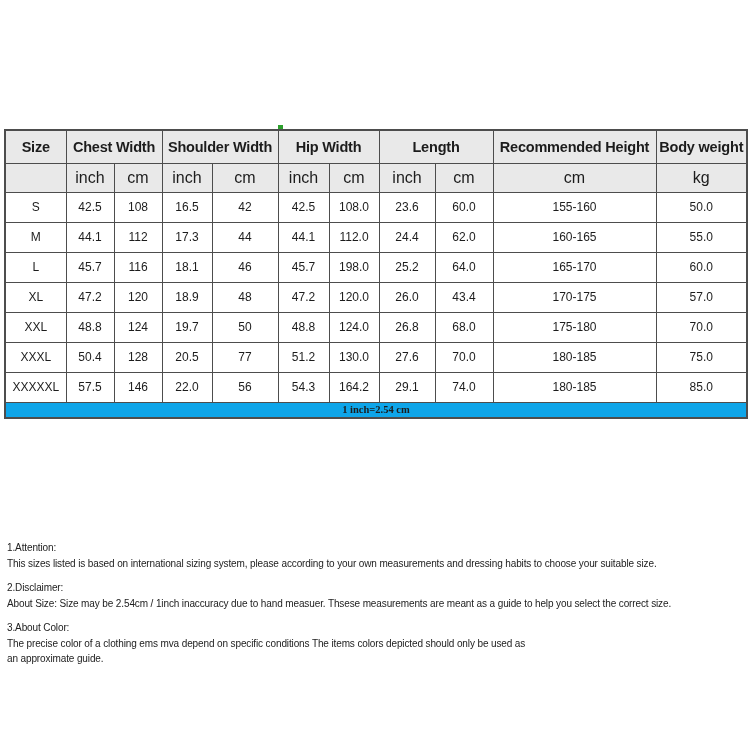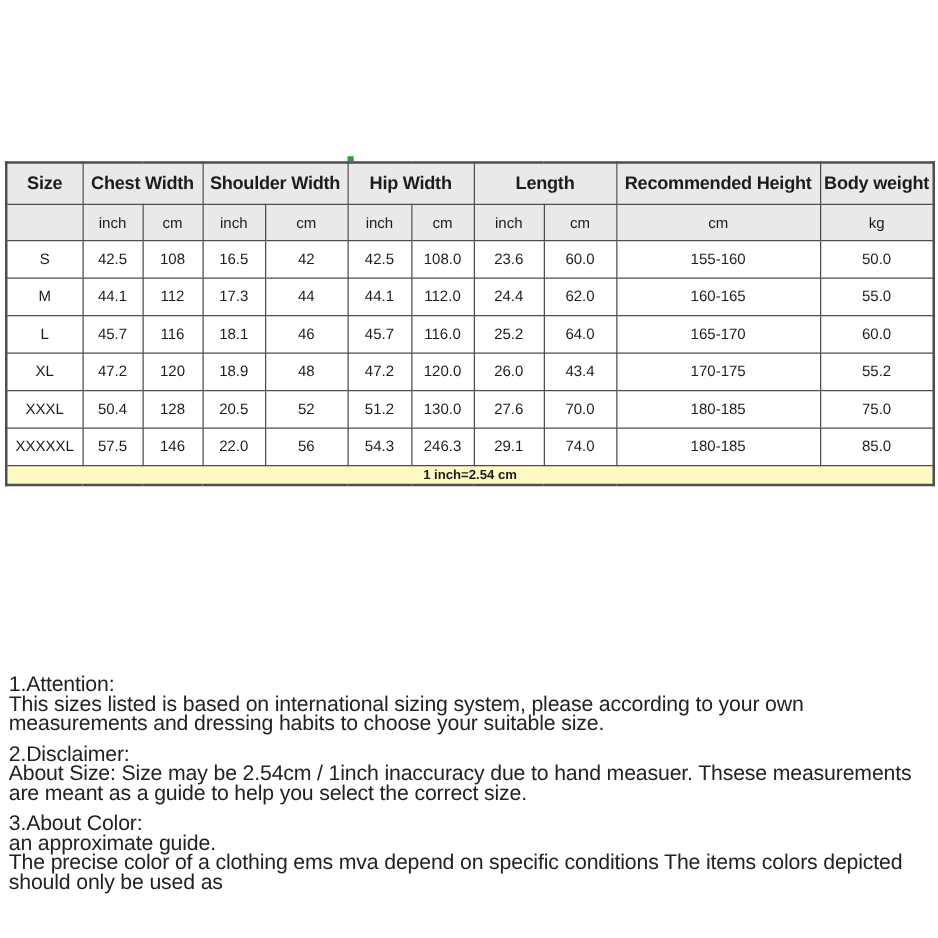--- a/index.html
+++ b/index.html
@@ -49,42 +49,42 @@
   }
   .group-th {
     background: var(--header-bg);
     font-size: 14.5px;
     font-weight: bold;
     height: 33px;
     letter-spacing: -0.2px;
   }
   .unit-th {
     background: var(--header-bg);
-    font-size: 12px;
+    font-size: 16px;
     font-weight: normal;
     height: 29px;
   }
   tbody td {
     background: #ffffff;
     font-size: 12px;
     height: 30px;
   }
   .note-td {
-    font-family: Liberation Sans, sans-serif;
+    font-family: Liberation Serif, serif;
     font-weight: bold;
     font-size: 10.5px;
     height: 16px;
-    background: #fef9c3;
+    background: #0ea5e9;
   }
   .notes-block {
     position: absolute;
     left: 7px; top: 540px;
     width: 740px;
     color: #222222;
-    font-size: 17px;
+    font-size: 10px;
     letter-spacing: -0.12px;
   }
   .section { margin-bottom: 9px; }
   .section-heading, .section-line { line-height: 15.5px; }
 </style>
 </head>
 <body>
 
 <div class="stage">
 
@@ -156,60 +156,73 @@
             <td>160-165</td>
             <td>55.0</td>
           </tr>
           <tr>
             <td>L</td>
             <td>45.7</td>
             <td>116</td>
             <td>18.1</td>
             <td>46</td>
             <td>45.7</td>
-            <td>116.0</td>
+            <td>198.0</td>
             <td>25.2</td>
             <td>64.0</td>
             <td>165-170</td>
             <td>60.0</td>
           </tr>
           <tr>
             <td>XL</td>
             <td>47.2</td>
             <td>120</td>
             <td>18.9</td>
             <td>48</td>
             <td>47.2</td>
             <td>120.0</td>
             <td>26.0</td>
             <td>43.4</td>
             <td>170-175</td>
-            <td>55.2</td>
+            <td>57.0</td>
+          </tr>
+          <tr>
+            <td>XXL</td>
+            <td>48.8</td>
+            <td>124</td>
+            <td>19.7</td>
+            <td>50</td>
+            <td>48.8</td>
+            <td>124.0</td>
+            <td>26.8</td>
+            <td>68.0</td>
+            <td>175-180</td>
+            <td>70.0</td>
           </tr>
           <tr>
             <td>XXXL</td>
             <td>50.4</td>
             <td>128</td>
             <td>20.5</td>
-            <td>52</td>
+            <td>77</td>
             <td>51.2</td>
             <td>130.0</td>
             <td>27.6</td>
             <td>70.0</td>
             <td>180-185</td>
             <td>75.0</td>
           </tr>
           <tr>
             <td>XXXXXL</td>
             <td>57.5</td>
             <td>146</td>
             <td>22.0</td>
             <td>56</td>
             <td>54.3</td>
-            <td>246.3</td>
+            <td>164.2</td>
             <td>29.1</td>
             <td>74.0</td>
             <td>180-185</td>
             <td>85.0</td>
           </tr>
         </tbody>
       <tfoot id="table-foot">
           <tr>
             <td colspan="11" class="note-td">1 inch=2.54 cm</td>
           </tr>
@@ -221,18 +234,18 @@
       <div class="section">
         <div class="section-heading">1.Attention:</div>
         <div class="section-line">This sizes listed is based on international sizing system, please according to your own measurements and dressing habits to choose your suitable size.</div>
       </div>
       <div class="section">
         <div class="section-heading">2.Disclaimer:</div>
         <div class="section-line">About Size: Size may be 2.54cm / 1inch inaccuracy due to hand measuer. Thsese measurements are meant as a guide to help you select the correct size.</div>
       </div>
       <div class="section">
         <div class="section-heading">3.About Color:</div>
+        <div class="section-line">The precise color of a clothing ems mva depend on specific conditions The items colors depicted should only be used as</div>
         <div class="section-line">an approximate guide.</div>
-        <div class="section-line">The precise color of a clothing ems mva depend on specific conditions The items colors depicted should only be used as</div>
       </div>
     </div>
 
 </div>
 
 </body></html>

